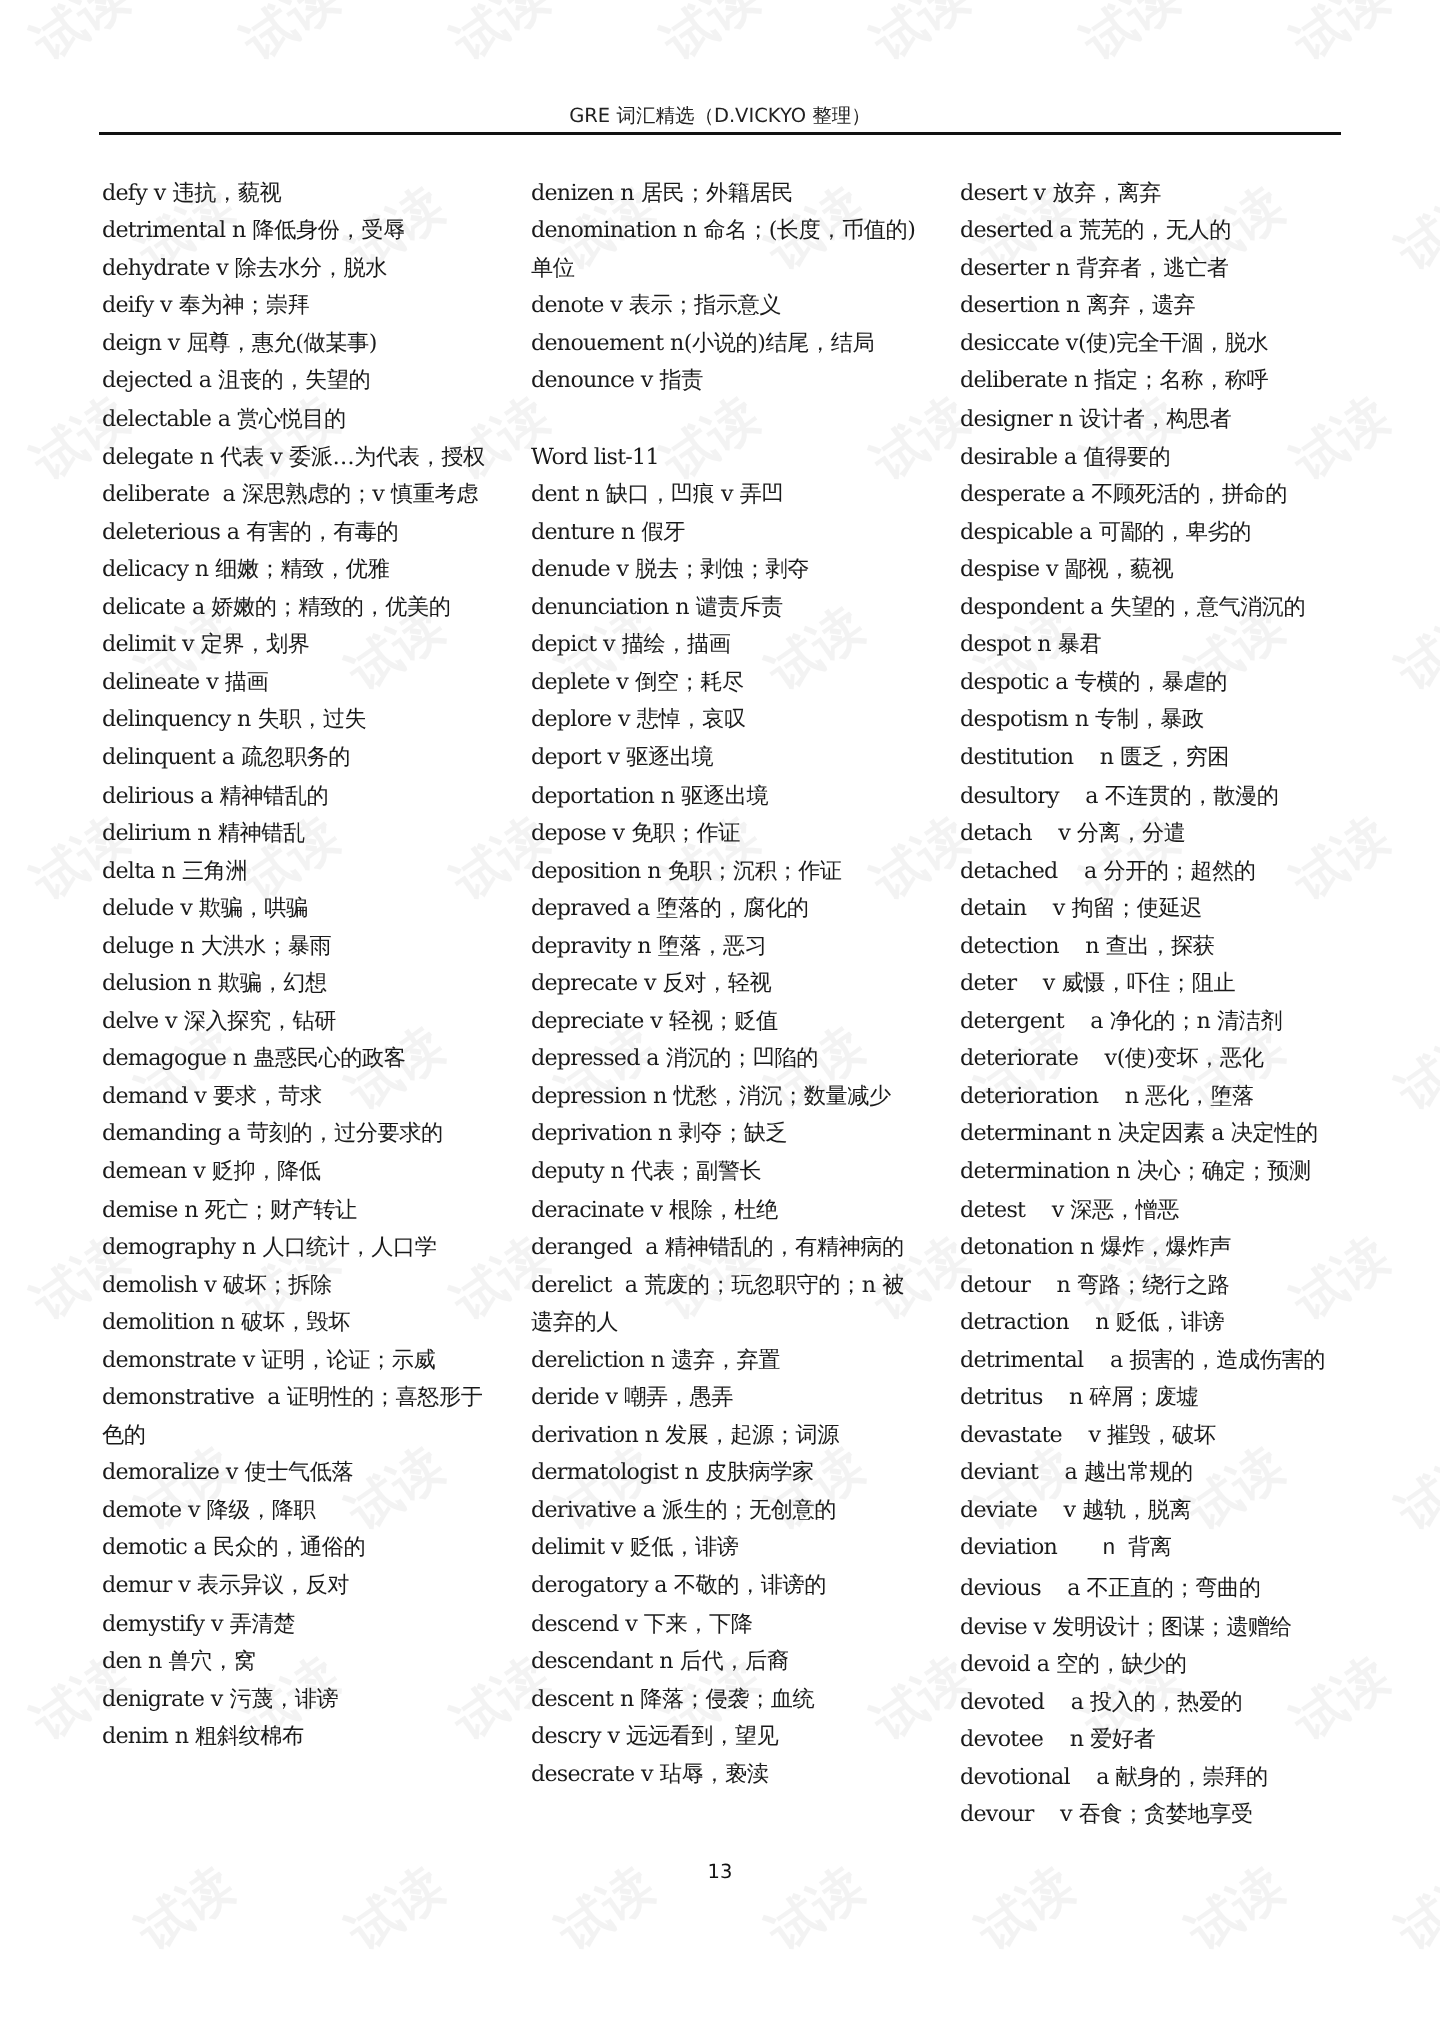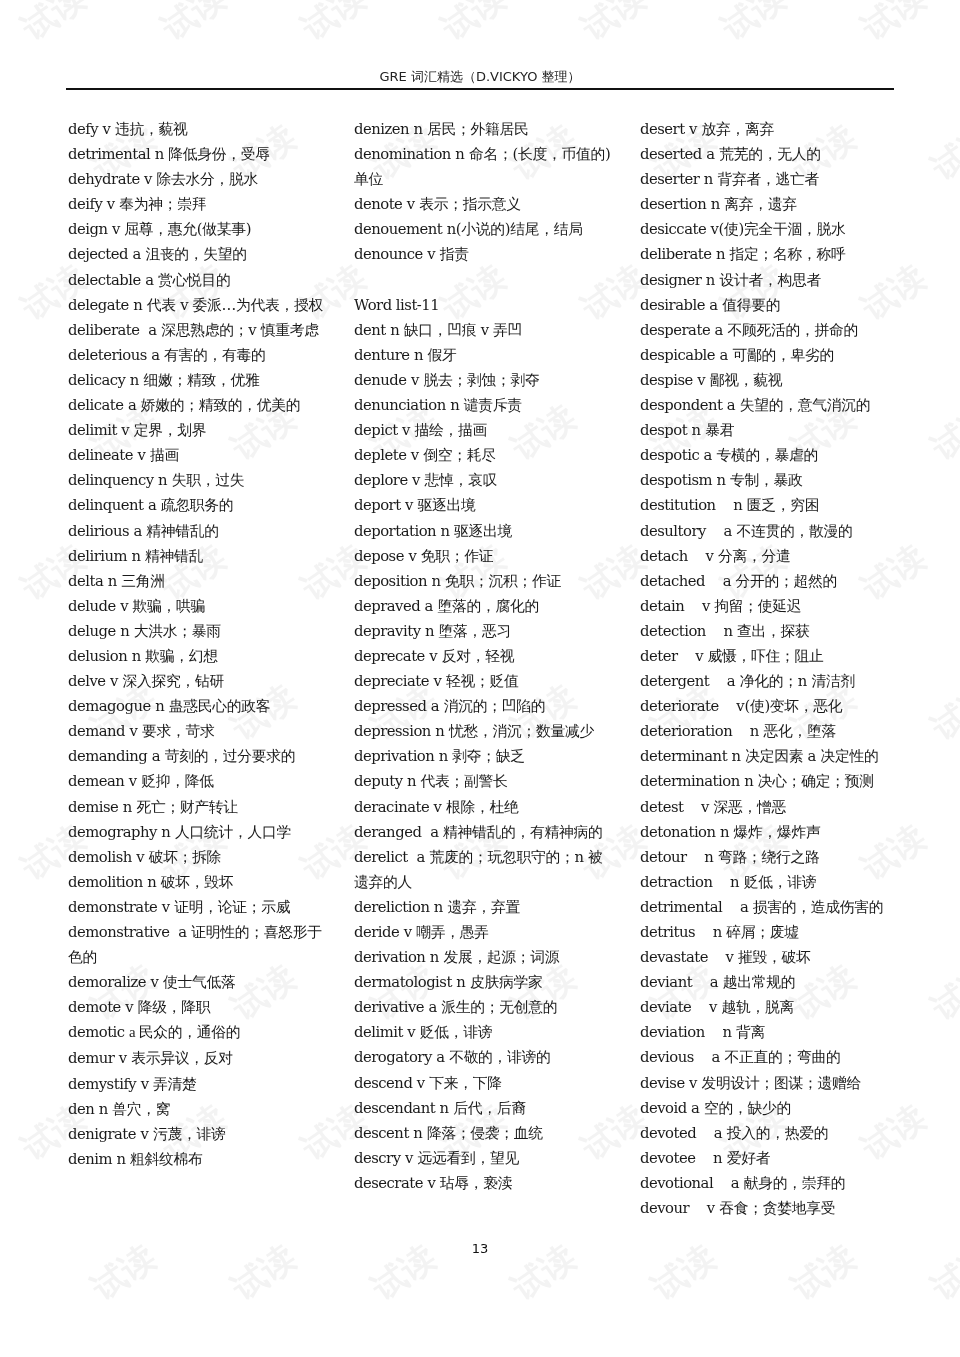--- a/index.html
+++ b/index.html
@@ -133,21 +133,21 @@
       <div class="entry"><span class="w">demanding</span> <span class="d" style="white-space: pre-wrap;">a 苛刻的，过分要求的</span></div>
       <div class="entry"><span class="w">demean</span> <span class="d" style="white-space: pre-wrap;">v 贬抑，降低</span></div>
       <div class="entry"><span class="w">demise</span> <span class="d" style="white-space: pre-wrap;">n 死亡；财产转让</span></div>
       <div class="entry"><span class="w">demography</span> <span class="d" style="white-space: pre-wrap;">n 人口统计，人口学</span></div>
       <div class="entry"><span class="w">demolish</span> <span class="d" style="white-space: pre-wrap;">v 破坏；拆除</span></div>
       <div class="entry"><span class="w">demolition</span> <span class="d" style="white-space: pre-wrap;">n 破坏，毁坏</span></div>
       <div class="entry"><span class="w">demonstrate</span> <span class="d" style="white-space: pre-wrap;">v 证明，论证；示威</span></div>
       <div class="entry"><span class="w">demonstrative</span> <span class="d" style="white-space: pre-wrap;"> a 证明性的；喜怒形于色的</span></div>
       <div class="entry"><span class="w">demoralize</span> <span class="d" style="white-space: pre-wrap;">v 使士气低落</span></div>
       <div class="entry"><span class="w">demote</span> <span class="d" style="white-space: pre-wrap;">v 降级，降职</span></div>
-      <div class="entry"><span class="w">demotic</span> <span class="d" style="white-space: pre-wrap; font-family: Liberation Serif, serif;">a 民众的，通俗的</span></div>
+      <div class="entry"><span class="w">demotic</span> <span class="d" style="white-space: pre-wrap;">a 民众的，通俗的</span></div>
       <div class="entry"><span class="w">demur</span> <span class="d" style="white-space: pre-wrap;">v 表示异议，反对</span></div>
       <div class="entry"><span class="w">demystify</span> <span class="d" style="white-space: pre-wrap;">v 弄清楚</span></div>
       <div class="entry"><span class="w">den</span> <span class="d" style="white-space: pre-wrap;">n 兽穴，窝</span></div>
       <div class="entry"><span class="w">denigrate</span> <span class="d" style="white-space: pre-wrap;">v 污蔑，诽谤</span></div>
       <div class="entry"><span class="w">denim</span> <span class="d" style="white-space: pre-wrap;">n 粗斜纹棉布</span></div>
     </div>
   <div class="col col-2">
       <div class="entry"><span class="w">denizen</span> <span class="d" style="white-space: pre-wrap;">n 居民；外籍居民</span></div>
       <div class="entry"><span class="w">denomination</span> <span class="d" style="white-space: pre-wrap;">n 命名；(长度，币值的)单位</span></div>
       <div class="entry"><span class="w">denote</span> <span class="d" style="white-space: pre-wrap;">v 表示；指示意义</span></div>
@@ -220,21 +220,21 @@
       <div class="entry"><span class="w">determination</span> <span class="d" style="white-space: pre-wrap;">n 决心；确定；预测</span></div>
       <div class="entry"><span class="w">detest</span> <span class="d" style="white-space: pre-wrap;">   v 深恶，憎恶</span></div>
       <div class="entry"><span class="w">detonation</span> <span class="d" style="white-space: pre-wrap;">n 爆炸，爆炸声</span></div>
       <div class="entry"><span class="w">detour</span> <span class="d" style="white-space: pre-wrap;">   n 弯路；绕行之路</span></div>
       <div class="entry"><span class="w">detraction</span> <span class="d" style="white-space: pre-wrap;">   n 贬低，诽谤</span></div>
       <div class="entry"><span class="w">detrimental</span> <span class="d" style="white-space: pre-wrap;">   a 损害的，造成伤害的</span></div>
       <div class="entry"><span class="w">detritus</span> <span class="d" style="white-space: pre-wrap;">   n 碎屑；废墟</span></div>
       <div class="entry"><span class="w">devastate</span> <span class="d" style="white-space: pre-wrap;">   v 摧毁，破坏</span></div>
       <div class="entry"><span class="w">deviant</span> <span class="d" style="white-space: pre-wrap;">   a 越出常规的</span></div>
       <div class="entry"><span class="w">deviate</span> <span class="d" style="white-space: pre-wrap;">   v 越轨，脱离</span></div>
-      <div class="entry"><span class="w">deviation</span> <span class="d" style="white-space: pre-wrap;">   n 背离</span></div>
+      <div class="entry"><span class="w">deviation</span> <span class="d" style="white-space: pre-wrap; font-family: Liberation Mono, monospace;">   n 背离</span></div>
       <div class="entry"><span class="w">devious</span> <span class="d" style="white-space: pre-wrap;">   a 不正直的；弯曲的</span></div>
       <div class="entry"><span class="w">devise</span> <span class="d" style="white-space: pre-wrap;">v 发明设计；图谋；遗赠给</span></div>
       <div class="entry"><span class="w">devoid</span> <span class="d" style="white-space: pre-wrap;">a 空的，缺少的</span></div>
       <div class="entry"><span class="w">devoted</span> <span class="d" style="white-space: pre-wrap;">   a 投入的，热爱的</span></div>
       <div class="entry"><span class="w">devotee</span> <span class="d" style="white-space: pre-wrap;">   n 爱好者</span></div>
       <div class="entry"><span class="w">devotional</span> <span class="d" style="white-space: pre-wrap;">   a 献身的，崇拜的</span></div>
       <div class="entry"><span class="w">devour</span> <span class="d" style="white-space: pre-wrap;">   v 吞食；贪婪地享受</span></div>
     </div>
 </div>
 

